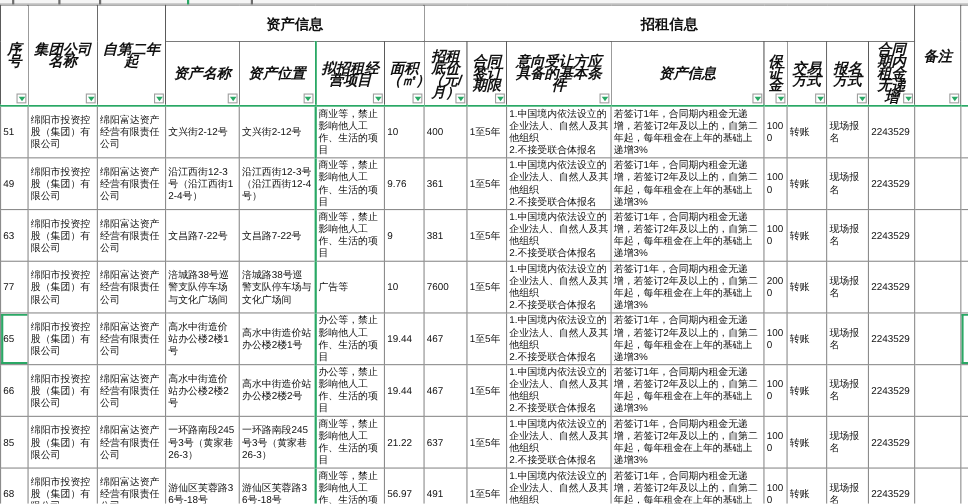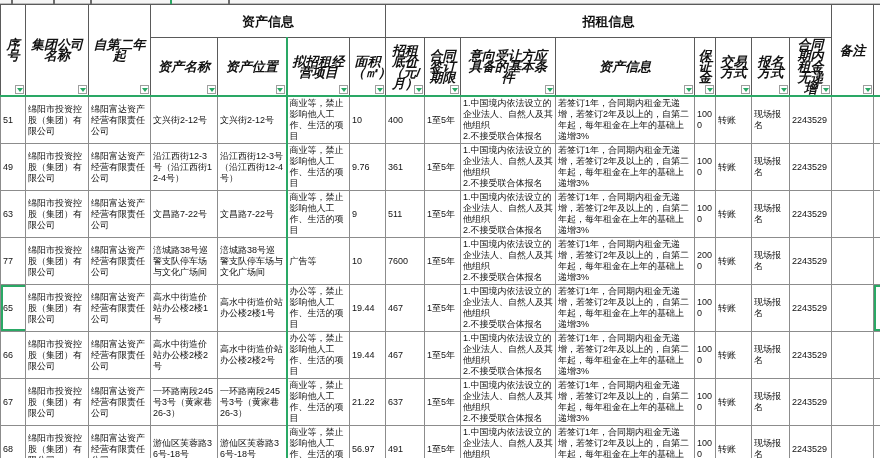--- a/index.html
+++ b/index.html
@@ -179,21 +179,21 @@
           <td class="col-clip"></td>
         </tr>
         <tr style="height: 41px;">
           <td class="col-sn">63</td>
           <td class="col-group">绵阳市投资控股（集团）有限公司</td>
           <td class="col-owner">绵阳富达资产经营有限责任公司</td>
           <td class="col-name">文昌路7-22号</td>
           <td class="col-loc">文昌路7-22号</td>
           <td class="col-biz">商业等，禁止影响他人工作、生活的项目</td>
           <td class="col-area">9</td>
-          <td class="col-price">511</td>
+          <td class="col-price">381</td>
           <td class="col-term">1至5年</td>
           <td class="col-cond">1.中国境内依法设立的企业法人、自然人及其他组织
 2.不接受联合体报名</td>
           <td class="col-increase">若签订1年，合同期内租金无递增，若签订2年及以上的，自第二年起，每年租金在上年的基础上递增3%</td>
           <td class="col-deposit">1000</td>
           <td class="col-trade">转账</td>
           <td class="col-signup">现场报名</td>
           <td class="col-contact">2243529</td>
           <td class="col-note"></td>
           <td class="col-clip"></td>
@@ -252,21 +252,21 @@
 2.不接受联合体报名</td>
           <td class="col-increase">若签订1年，合同期内租金无递增，若签订2年及以上的，自第二年起，每年租金在上年的基础上递增3%</td>
           <td class="col-deposit">1000</td>
           <td class="col-trade">转账</td>
           <td class="col-signup">现场报名</td>
           <td class="col-contact">2243529</td>
           <td class="col-note"></td>
           <td class="col-clip"></td>
         </tr>
         <tr style="height: 38px;">
-          <td class="col-sn">67</td>
+          <td class="col-sn">85</td>
           <td class="col-group">绵阳市投资控股（集团）有限公司</td>
           <td class="col-owner">绵阳富达资产经营有限责任公司</td>
           <td class="col-name">一环路南段245号3号（黄家巷26-3）</td>
           <td class="col-loc">一环路南段245号3号（黄家巷26-3）</td>
           <td class="col-biz">商业等，禁止影响他人工作、生活的项目</td>
           <td class="col-area">21.22</td>
           <td class="col-price">637</td>
           <td class="col-term">1至5年</td>
           <td class="col-cond">1.中国境内依法设立的企业法人、自然人及其他组织
 2.不接受联合体报名</td>

